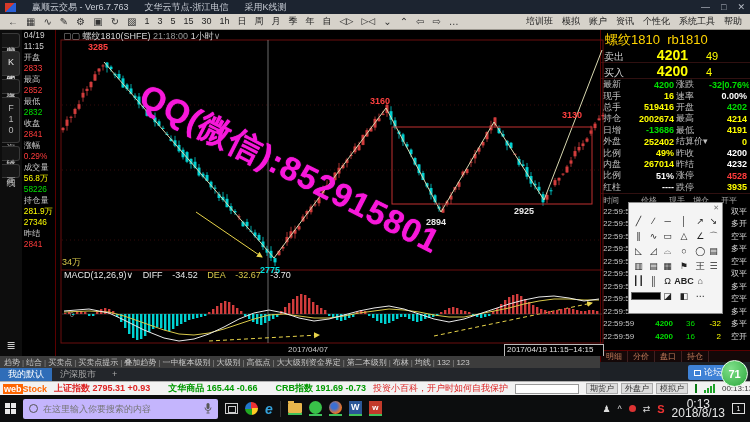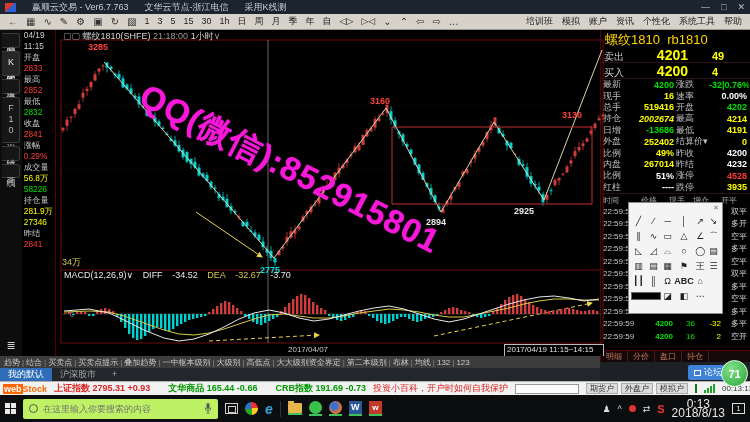--- a/index.html
+++ b/index.html
@@ -33,21 +33,21 @@
 .macd-header{position:absolute;left:4px;top:240px;font-size:9px;z-index:3;white-space:nowrap}
 .macd-header span{margin-right:7px}
 .axis-left{position:absolute;left:228px;top:315px;color:#c8c8c8;font-size:8px;z-index:3}
 .axis-right{position:absolute;left:444px;top:314px;color:#e0e0e0;font-size:8px;border:1px solid #bbb;padding:0 2px;z-index:3;background:#000}
 
 .quote{position:absolute;left:600px;top:30px;width:150px;height:332px;background:#000;border-left:1px solid #5a0000;overflow:hidden}
 .qtitle{height:17px;color:#ffd400;font-size:13px;font-weight:normal;padding:1px 0 0 4px;white-space:nowrap}
 .qbar{height:16px;display:flex;align-items:baseline;border-bottom:1px solid #301010;padding:0 3px}
 .qbar .lbl{color:#d0d0d0;font-size:10px;width:26px}
 .qbar .px{color:#ffff00;font-size:14px;font-weight:bold;width:58px;text-align:right}
-.qbar .vol{color:#ffff00;font-size:11px;font-weight:bold;margin-left:24px}
+.qbar .vol{color:#ffff00;font-size:11px;font-weight:normal;margin-left:18px}
 .qgrid{display:grid;grid-template-columns:26px 47px 33px 40px;grid-auto-rows:11.4px;align-items:center;padding:0 2px;border-bottom:1px solid #301010}
 .qgrid span{font-size:9px;white-space:nowrap;overflow:hidden}
 .qgrid .gl{color:#c0c0c0}
 .qgrid .gv{text-align:right;font-weight:bold;padding-right:2px}
 .tickhead{display:grid;grid-template-columns:38px 28px 24px 28px 28px;font-size:8px;color:#a8a8a8;padding:1px 2px;height:11px}
 .ticks{display:block}
 .tickrow{display:grid;grid-template-columns:42px 28px 22px 26px 26px;font-size:8px;height:12.5px;align-items:center;padding:0 2px}
 .tickrow .tt{color:#c8c8c8}.tickrow .tp{color:#00e000;text-align:right;font-weight:bold}.tickrow .tv{color:#00e000;text-align:right}.tickrow .tc{color:#ffff00;text-align:right}.tickrow .tk{color:#d8d8d8;text-align:right}
 .qtabs{position:absolute;left:0;bottom:0;width:150px;height:12px;background:#140808;border-top:1px solid #5a0000;display:flex;align-items:center;font-size:8px;color:#c07a5a;gap:0}
 .qtabs span{padding:0 5px;border-right:1px solid #402020}
@@ -79,21 +79,21 @@
 .quickinput{width:64px;height:10px;border:1px solid #999;background:#fff}
 .accbtn{font-size:8px;background:#ddd;border:1px solid #aaa;color:#333;padding:0 3px;height:11px;line-height:10px}
 .connblock{width:13px;height:9px;background:#1fa32a;border:1px solid #0a7a14}
 .sigbars{display:flex;align-items:flex-end;gap:1px;height:9px}
 .sigbars i{display:block;width:2px;background:#1fa32a}
 .conntext{color:#333;font-size:8px}
 
 .taskbar{position:absolute;left:0;top:395px;width:750px;height:27px;background:#0c0d0e;display:flex;align-items:center;gap:7px;padding:0 5px}
 .startgrid{display:grid;grid-template-columns:5px 5px;grid-template-rows:5px 5px;gap:1px}
 .startgrid i{background:#e8e8e8;display:block}
-.searchpill{width:195px;height:20px;background:#bef264;border-radius:2px;display:flex;align-items:center;gap:5px;padding:0 6px;color:#555;font-size:9px}
+.searchpill{width:195px;height:20px;background:#c4b5fd;border-radius:2px;display:flex;align-items:center;gap:5px;padding:0 6px;color:#555;font-size:9px}
 .searchpill input{border:none;outline:none;flex:1;font-size:9px;color:#555;background:transparent;font-family:inherit}
 .o-icon{width:9px;height:9px;border:1.5px solid #555;border-radius:50%;flex:0 0 auto}
 .tvicon{width:13px;height:11px;border:1px solid #ccc;position:relative}
 .tvicon:after{content:"";position:absolute;left:2px;top:2px;width:6px;height:5px;border:1px solid #ccc}
 .pinwheel{width:13px;height:13px;border-radius:50%;background:conic-gradient(#e33 0 25%,#fc2 25% 50%,#2a2 50% 75%,#27c 75% 100%)}
 .edge-e{color:#35a3dc;font-size:14px;font-weight:bold;font-style:italic;line-height:14px}
 .tb-div{width:1px;height:16px;background:#333}
 .folder{width:14px;height:10px;background:#e8b64c;border-radius:1px;position:relative}
 .folder:before{content:"";position:absolute;left:0;top:-2px;width:6px;height:2px;background:#e8b64c}
 .greencirc{width:13px;height:13px;border-radius:50%;background:#39c149}
@@ -678,21 +678,21 @@
         <span class="gv" style="color: rgb(0, 224, 0);">-32|0.76%</span>
         <span class="gl">现手</span>
         <span class="gv" style="color: rgb(255, 255, 0);">16</span>
         <span class="gl">速率</span>
         <span class="gv" style="color: rgb(255, 255, 255);">0.00%</span>
         <span class="gl">总手</span>
         <span class="gv" style="color: rgb(255, 255, 0);">519416</span>
         <span class="gl">开盘</span>
         <span class="gv" style="color: rgb(0, 224, 0);">4202</span>
         <span class="gl">持仓</span>
-        <span class="gv" style="color: rgb(255, 255, 0); font-style: italic;">2002674</span>
+        <span class="gv" style="color: rgb(255, 255, 0);">2002674</span>
         <span class="gl">最高</span>
         <span class="gv" style="color: rgb(255, 255, 0);">4214</span>
         <span class="gl">日增</span>
         <span class="gv" style="color: rgb(0, 224, 0);">-13686</span>
         <span class="gl">最低</span>
         <span class="gv" style="color: rgb(255, 255, 0);">4191</span>
         <span class="gl">外盘</span>
         <span class="gv" style="color: rgb(255, 255, 0);">252402</span>
         <span class="gl">结算价▾</span>
         <span class="gv" style="color: rgb(255, 255, 0);">0</span>

